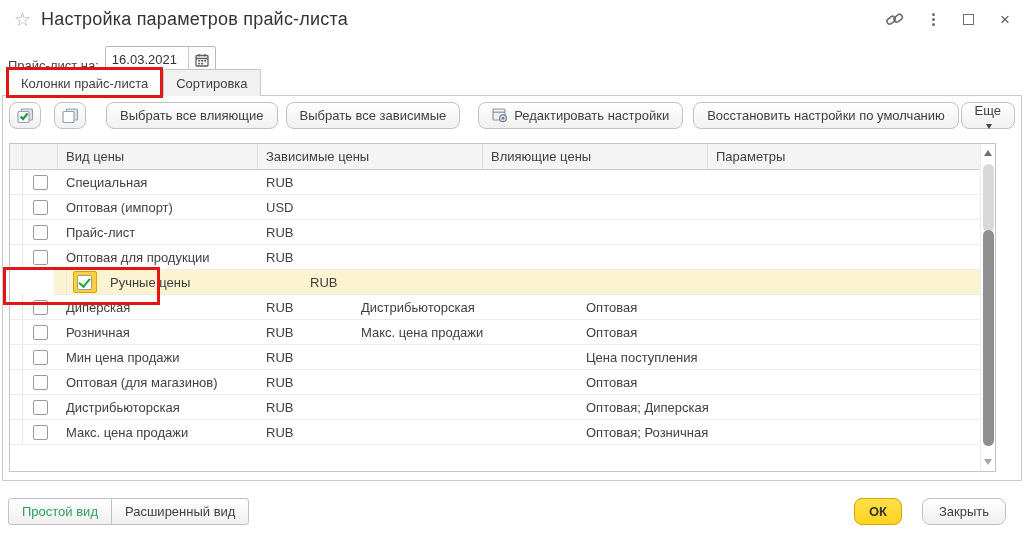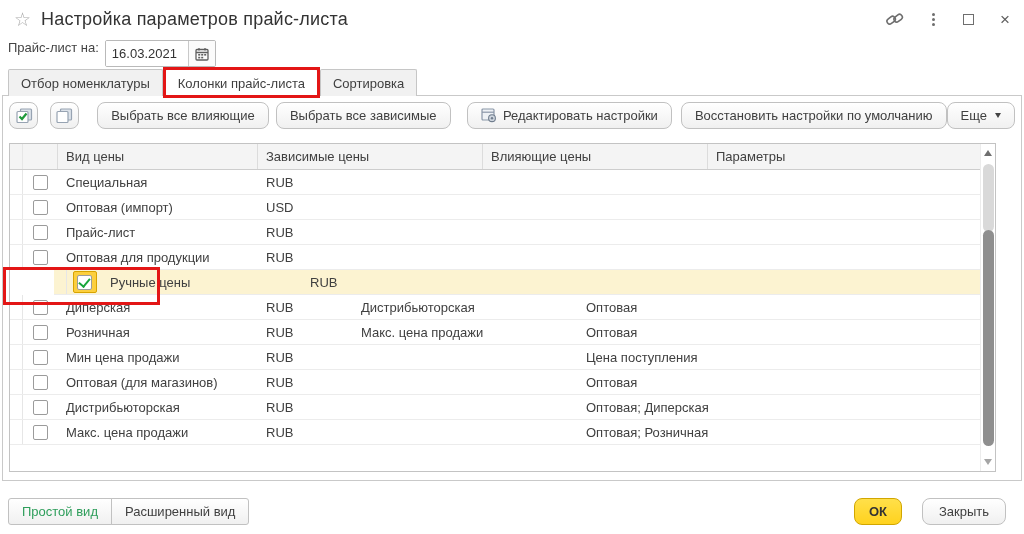--- a/index.html
+++ b/index.html
@@ -12,41 +12,41 @@
   .star { font-size:19px; color:#a9a9a9; margin-right:10px; cursor:pointer; }
   .title { font-size:18px; color:#333; letter-spacing:.2px; }
   .tb-icons { margin-left:auto; display:flex; align-items:center; gap:26px; }
   .tb-icons > * { cursor:pointer; }
   .dots { display:flex; flex-direction:column; gap:2px; padding:2px; }
   .dots i { width:3px; height:3px; border-radius:50%; background:#6e6e6e; }
   .maxi { width:11px; height:11px; border:1.5px solid #6e6e6e; }
   .closex { font-size:17px; color:#5f5f5f; line-height:1; }
 
   
-  .date-row { position:absolute; top:40px; left:8px; display:flex; align-items:flex-start; }
+  .date-row { position:absolute; top:46px; left:8px; display:flex; align-items:flex-end; }
   .date-label { margin-right:6px; color:#444; }
   .date-ctrl { display:flex; border:1px solid #b9b9b9; border-radius:2px; height:27px; overflow:hidden; background:#fff; }
   .date-input { width:82px; border:none; outline:none; padding:0 6px; font:13px "Liberation Sans", sans-serif; color:#333; }
   .cal-btn { width:27px; border-left:1px solid #c9c9c9; background:#fbfbfb; display:flex; align-items:center; justify-content:center; cursor:pointer; }
 
   
   .tabs-row { position:absolute; top:69px; left:8px; display:flex; gap:2px; z-index:3; }
   .tab { position:relative; height:27px; padding:0 12px; display:flex; align-items:center; background:#f1f1f1; border:1px solid #c6c6c6; border-bottom:none; border-radius:2px 2px 0 0; color:#3f3f3f; cursor:pointer; }
   .tab.active { background:#fff; height:28px; margin-bottom:-1px; z-index:4; }
   .red-box-tab { position:absolute; left:-3px; right:-3px; top:-3px; bottom:-1px; border:3px solid #e31616; z-index:6; pointer-events:none; }
 
   
   .panel { position:absolute; top:95px; left:2px; width:1020px; height:386px; border:1px solid #c9c9c9; background:#fff; }
 
   
   .toolbar { position:absolute; top:6px; left:6px; right:6px; height:27px; display:flex; align-items:center; }
   .btn { height:27px; display:inline-flex; align-items:center; gap:6px; padding:0 13px; background:linear-gradient(#ffffff,#f0f0f0); border:1px solid #c1c1c1; border-radius:8px; color:#3f3f3f; font-size:13px; cursor:pointer; white-space:nowrap; }
   .icon-btn { width:32px; padding:0; justify-content:center; }
   .gap12 { width:13px; } .gap20 { width:20px; } .gap8 { width:8px; } .gap18 { width:18px; } .gap10 { width:10px; }
-  .more-btn { margin-left:auto; }
+  .more-btn { margin-left:auto;flex-direction:column; }
   .caret { width:0; height:0; border-left:3.5px solid transparent; border-right:3.5px solid transparent; border-top:5px solid #444; margin-left:2px; }
 
   
   .tablewrap { position:absolute; top:47px; left:6px; width:987px; height:329px; border:1px solid #c3c3c3; background:#fff; overflow:hidden; }
   .thead { display:flex; height:26px; background:#f4f4f4; border-bottom:1px solid #cdcdcd; }
   .th { display:flex; align-items:center; padding-left:8px; color:#404040; border-right:1px solid #dcdcdc; }
   .trow { display:flex; height:25px; border-bottom:1px solid #ececec; background:#fff; cursor:default; }
   .trow.hl { background:#fcf3d1;margin-left:44px; }
   .c { display:flex; align-items:center; padding-left:8px; overflow:hidden; white-space:nowrap; color:#404040; }
   .c-marker { width:13px; padding-left:0; border-right:1px solid #e6e6e6; }
@@ -123,23 +123,20 @@
             <rect x="6.2" y="7" width="2" height="1.6" fill="#5f5f5f"></rect>
             <rect x="9.2" y="7" width="2" height="1.6" fill="#5f5f5f"></rect>
           <rect x="3.2" y="9.8" width="2" height="1.6" fill="#5f5f5f"></rect>
             <rect x="6.2" y="9.8" width="2" height="1.6" fill="#5f5f5f"></rect>
         </svg>
       </span>
     </span>
   </div>
 
   <div class="tabs-row">
-    <div class="tab">
-      <span>Отбор номенклатуры</span>
-    </div>
     <div class="tab active">
       <span>Колонки прайс-листа</span>
       <span class="red-box-tab"></span>
     </div>
     <div class="tab">
       <span>Сортировка</span>
     </div>
   </div>
 
   <div class="panel">

